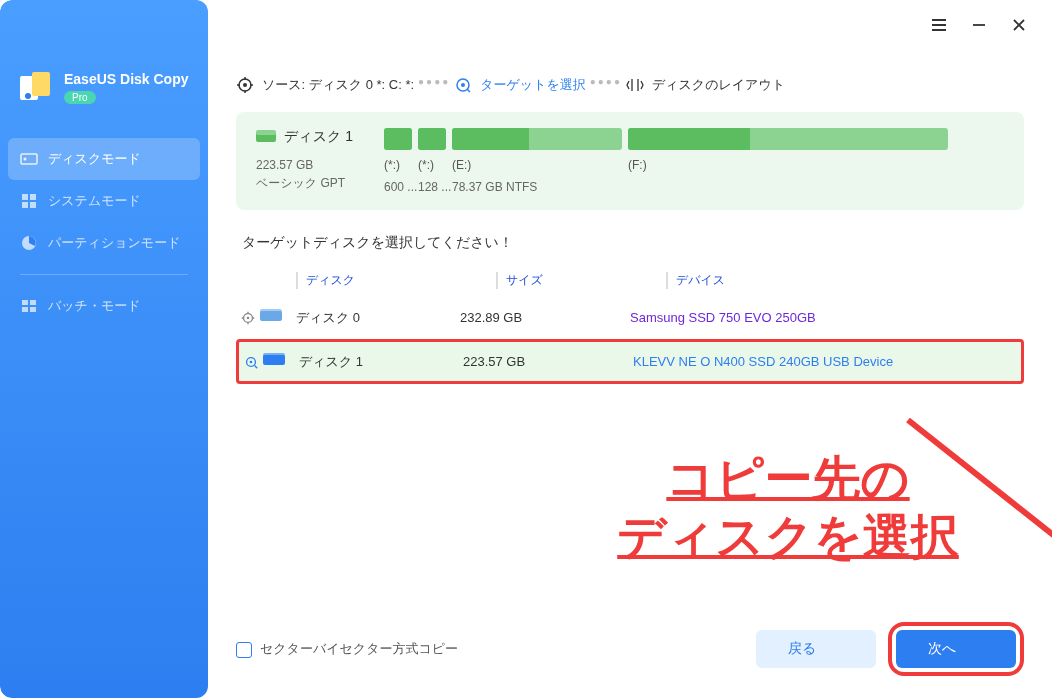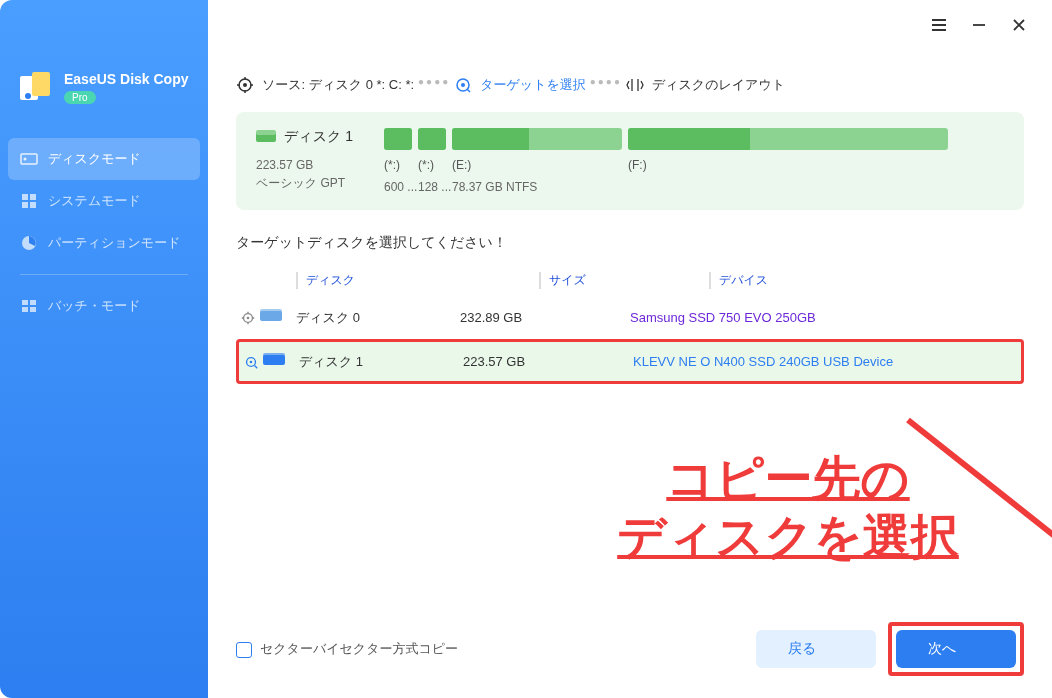--- a/index.html
+++ b/index.html
@@ -1,18 +1,18 @@
 <!DOCTYPE html>
 <html><head>
 <meta charset="utf-8">
 <style>
 * { box-sizing: border-box; margin: 0; padding: 0; }
 body { font-family: "Meiryo", "Hiragino Sans", sans-serif; width: 1052px; height: 698px; background: #fff; overflow: hidden; position: relative; }
 .app { display: flex; width: 100%; height: 100%; border-radius: 12px; overflow: hidden; background: #fff; }
-.sidebar { width: 208px; background: linear-gradient(180deg, #4a9eff 0%, #2d7ef0 100%); color: #fff; padding-top: 70px; display: flex; flex-direction: column; }
+.sidebar { width: 208px; background: linear-gradient(180deg, #4a9eff 0%, #2d7ef0 100%); color: #fff; padding-top: 70px; display: flex; flex-direction: column; border-radius: 12px; }
 .logo-area { padding: 0 18px 24px; display: flex; align-items: center; gap: 10px; }
 .logo-icon { width: 36px; height: 36px; position: relative; }
 .logo-icon svg { width: 100%; height: 100%; }
 .logo-text { font-size: 14px; font-weight: 600; line-height: 1.2; }
 .pro-badge { display: inline-block; background: #4ad6b0; color: #fff; font-size: 10px; padding: 1px 8px; border-radius: 8px; margin-top: 4px; }
 .nav { list-style: none; margin-top: 8px; }
 .nav-item { display: flex; align-items: center; gap: 10px; padding: 12px 20px; cursor: pointer; color: rgba(255,255,255,0.75); font-size: 13px; }
 .nav-item.active { background: rgba(255,255,255,0.22); color: #fff; border-radius: 6px; margin: 0 8px; padding: 12px 12px; }
 .nav-item .nicon { width: 18px; height: 18px; opacity: 0.85; }
 .nav-divider { border: none; border-top: 1px solid rgba(255,255,255,0.25); margin: 10px 20px; }
@@ -31,41 +31,41 @@
 .disk-row { display: flex; align-items: center; gap: 8px; margin-bottom: 10px; }
 .disk-icon { width: 20px; height: 14px; }
 .disk-name { font-size: 14px; color: #333; }
 .disk-sub { font-size: 12px; color: #666; line-height: 1.5; }
 .parts { display: flex; gap: 6px; flex: 1; }
 .part { display: flex; flex-direction: column; gap: 8px; }
 .part-bar { height: 22px; background: #8cd290; border-radius: 3px; position: relative; overflow: hidden; }
 .part-bar .fill { position: absolute; left: 0; top: 0; bottom: 0; background: #5bbd60; }
 .part-label { font-size: 12px; color: #555; }
 .part-size { font-size: 12px; color: #666; white-space: nowrap; }
-.prompt { font-size: 14px; color: #333; margin: 24px 0 12px; font-weight: 500; }
+.prompt { font-size: 14px; color: #333; margin: 24px 6px 12px; font-weight: 500; }
 .table-head { display: flex; padding: 8px 0 8px 60px; font-size: 12px; color: #1d4ed8; border-bottom: 1px solid transparent; }
 .th-disk { width: 200px; border-left: 2px solid #ddd; padding-left: 8px; }
-.th-size { width: 170px; border-left: 2px solid #ddd; padding-left: 8px; margin-left: 43px; }
+.th-size { width: 170px; border-left: 2px solid #ddd; padding-left: 8px; }
 .th-dev { flex: 1; border-left: 2px solid #ddd; padding-left: 8px; }
 .row { display: flex; align-items: center; padding: 10px 0; font-size: 13px; color: #333; }
 .row .leadicon { width: 24px; display: flex; justify-content: center; color: #888; }
 .row .diskicon { width: 24px; margin-right: 12px; }
 .row .c-disk { width: 200px; display: flex; align-items: center; }
 .row .c-size { width: 170px; }
 .row .c-dev { flex: 1; color: #6d28d9; }
 .row.selected { background: #eaf8ea; border: 3px solid #ef3b3a; border-radius: 4px; margin: 2px 0; position: relative; }
 .row.selected .c-dev { color: #2d7ef0; }
 .footer { display: flex; align-items: center; padding: 18px 28px 22px; gap: 12px; }
 .chk { display: flex; align-items: flex-end; gap: 8px; font-size: 13px; color: #555; cursor: pointer; }
 .chk-box { width: 16px; height: 16px; border: 1.5px solid #2d7ef0; border-radius: 3px; }
 .spacer { flex: 1; }
 .btn { min-width: 120px; padding: 10px 32px; border-radius: 6px; font-size: 14px; text-align: left; cursor: pointer; border: none; }
 .btn-back { background: #e3f0ff; color: #2d7ef0; }
 .btn-next { background: #2d7ef0; color: #fff; }
-.next-wrap { border: 4px solid #ef3b3a; border-radius: 4px; padding: 4px; }
+.next-wrap { border: 4px solid #ef3b3a; border-radius: 16px; padding: 4px; }
 .annotation { position: absolute; top: 450px; left: 310px; width: 540px; color: #ef3b3a; font-size: 48px; font-weight: 900; text-align: center; line-height: 1.2; text-decoration: underline; text-decoration-thickness: 4px; pointer-events: none; }
 .arrow { position: absolute; pointer-events: none; }
 </style>
 </head>
 <body>
 
 <div class="app">
   <aside class="sidebar">
     <div class="logo-area">
       <div class="logo-icon">

